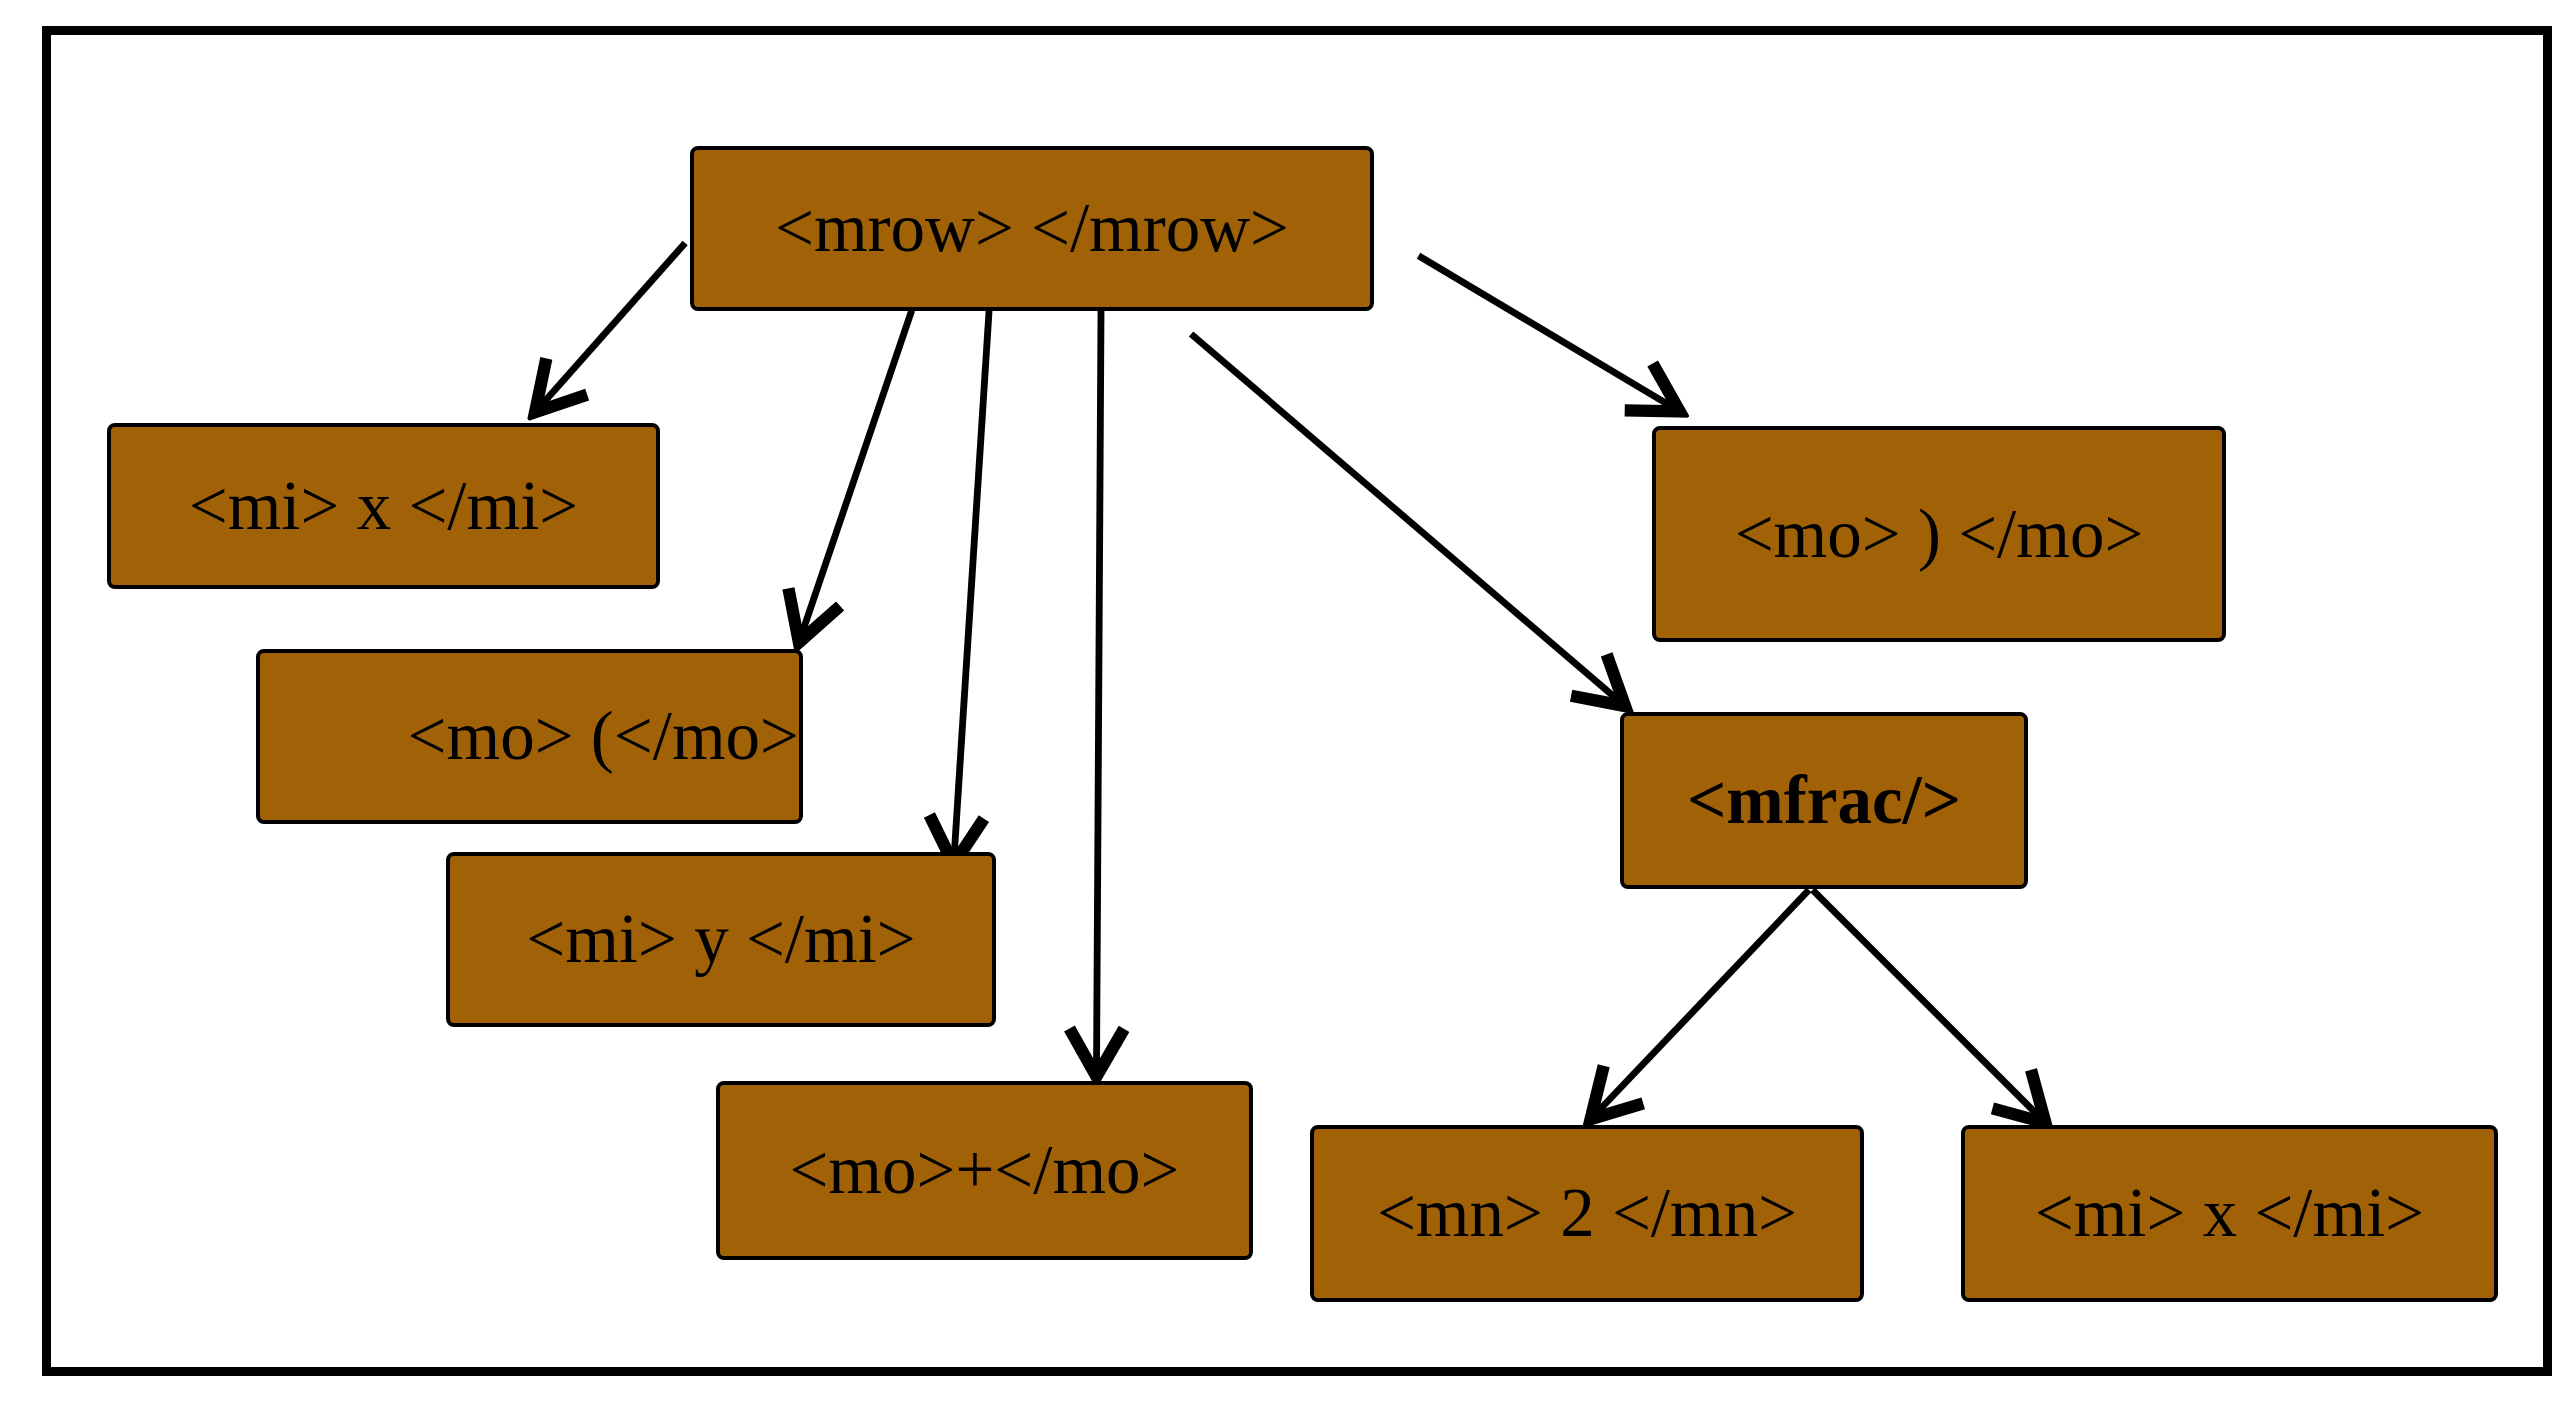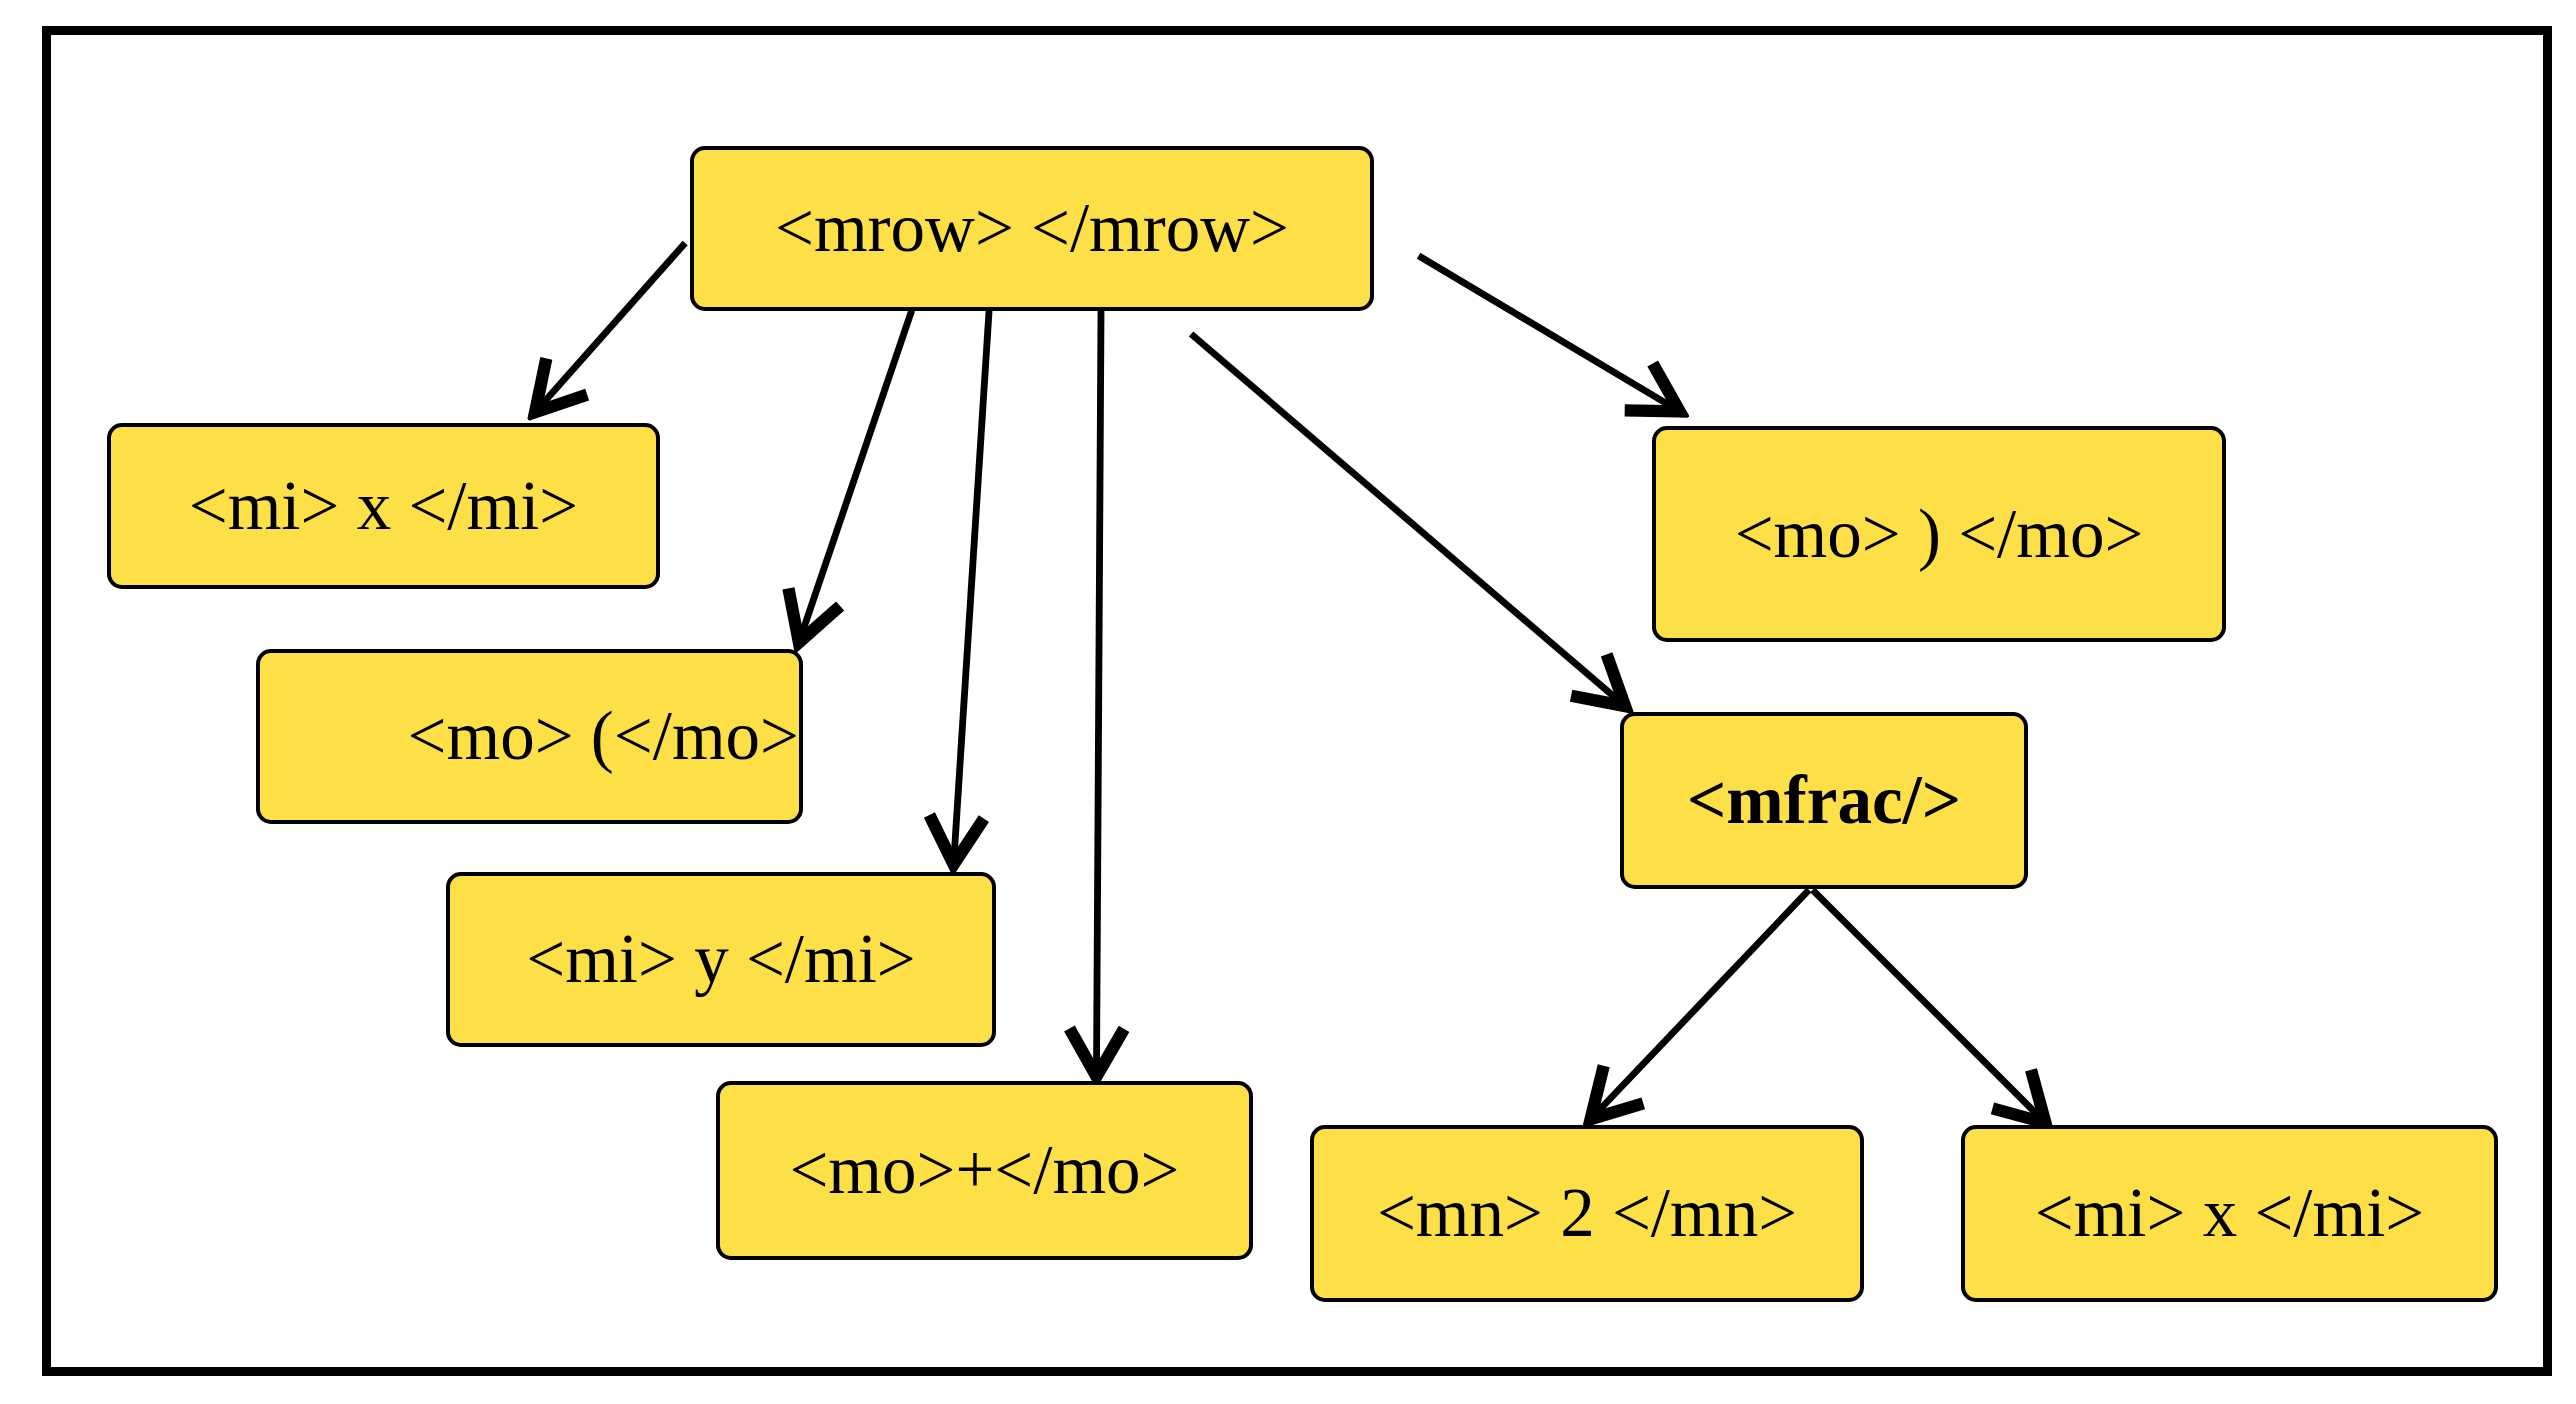--- a/index.html
+++ b/index.html
@@ -31,37 +31,37 @@
     position: absolute;
     left: 0;
     top: 0;
     width: 2576px;
     height: 1405px;
     pointer-events: none;
   }
   .node {
     position: absolute;
     box-sizing: border-box;
-    background: #fde047;
+    background: #a16207;
     border: 4.5px solid #000000;
-    border-radius: 15px;
+    border-radius: 8px;
     display: flex;
     align-items: center;
     justify-content: center;
     font-size: 69px;
     color: #000000;
     white-space: pre;
     line-height: 1;
     z-index: 2;
   }
   
   .n-mrow     { left: 690px;  top: 146px;  width: 684px; height: 165px; }
   .n-mi-x     { left: 107px;  top: 423px;  width: 553px; height: 166px; }
   .n-mo-open  { left: 256px;  top: 649px;  width: 547px; height: 175px; justify-content: flex-end; }
-  .n-mi-y     { left: 446px;  top: 872px;  width: 550px; height: 175px; }
+  .n-mi-y     { left: 446px;  top: 852px;  width: 550px; height: 175px; }
   .n-mo-plus  { left: 716px;  top: 1081px; width: 537px; height: 179px; }
   .n-mo-close { left: 1652px; top: 426px;  width: 574px; height: 216px; }
   .n-mfrac    { left: 1620px; top: 712px;  width: 408px; height: 177px; font-weight: bold; }
   .n-mn-2     { left: 1310px; top: 1125px; width: 554px; height: 177px; }
   .n-mi-x-2   { left: 1961px; top: 1125px; width: 537px; height: 177px; }
 </style>
 </head>
 <body>
 
 <div class="stage">

